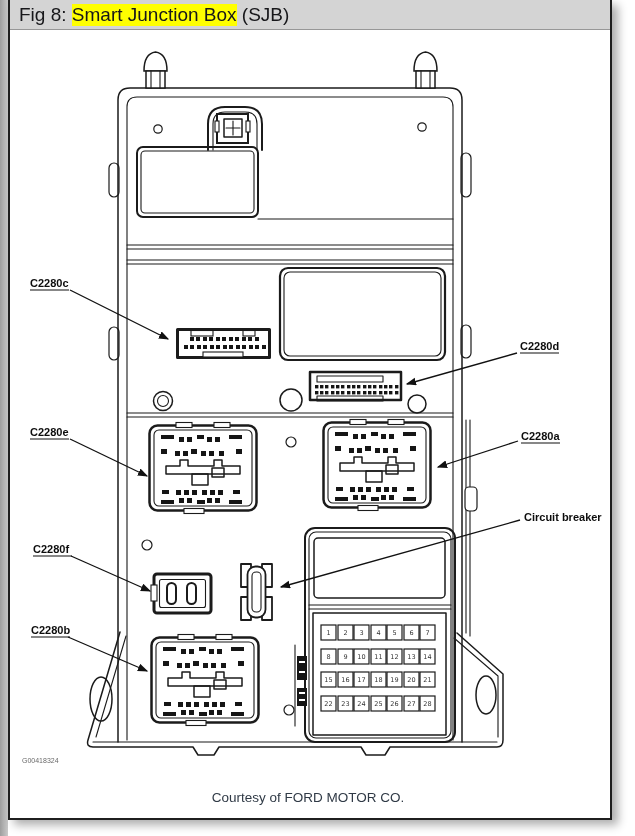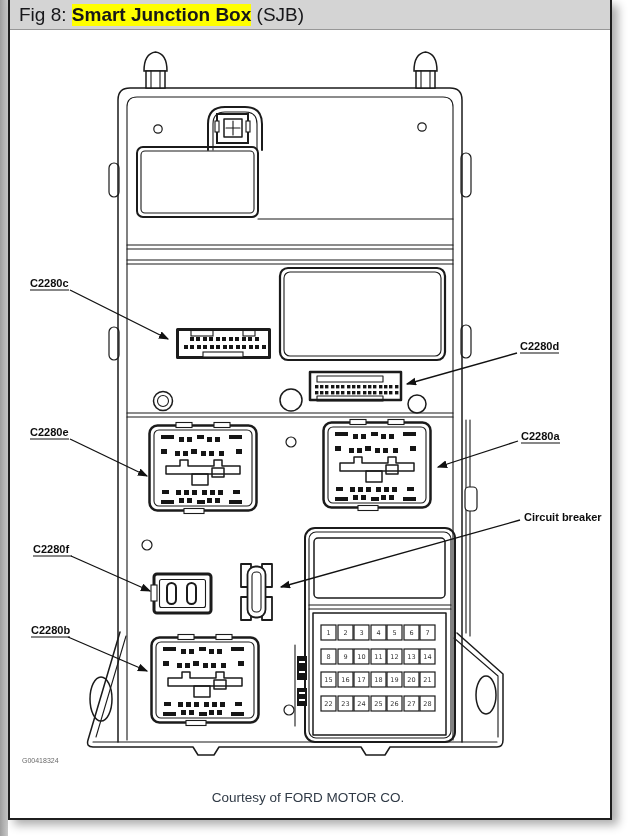--- a/index.html
+++ b/index.html
@@ -6,21 +6,21 @@
   .page { position:relative; width:635px; height:836px; background:#fff; overflow:hidden;
           font-family:"Liberation Sans", sans-serif; }
   .left-strip { position:absolute; left:0; top:0; width:8px; height:836px;
                 background:linear-gradient(to right,#9e9e9e,#c9c9c9); }
   .frame { position:absolute; left:8px; top:0; width:600px; height:818px; background:#fff;
            border-left:2px solid #1f1f1f; border-right:2px solid #1f1f1f; border-bottom:2px solid #1f1f1f;
            box-shadow:6px 5px 9px rgba(0,0,0,0.32); }
   .header { height:29px; background:#d4d4d4; border-bottom:1px solid #979797;
             display:flex; align-items:center; padding-left:9px;
             font-size:19px; color:#17171a; white-space:pre; }
-  .hl { background:#ffff00;font-weight:bold; }
+  .hl { background:#ffff00; }
   svg.overlay { position:absolute; left:0; top:0; width:635px; height:836px; pointer-events:none; }
   .ln  { fill:none; stroke:#1b1b1b; stroke-linejoin:round; stroke-linecap:round; }
   .wf  { fill:#ffffff; stroke:#1b1b1b; }
   .s1  { stroke-width:1.1; } .s12 { stroke-width:1.2; } .s15 { stroke-width:1.5; }
   .s18 { stroke-width:1.8; } .s2  { stroke-width:2; }  .s22 { stroke-width:2.2; }
   .s25 { stroke-width:2.5; } .s3  { stroke-width:3; }
   .pin { fill:#151515; stroke:none; }
   .fc  { fill:#ffffff; stroke:#1b1b1b; stroke-width:1.2; }
   .lbl { font-family:"Liberation Sans",sans-serif; font-weight:bold; font-size:11px; fill:#0d0d0d; }
   .fnum { font-family:"DejaVu Sans",sans-serif; font-size:6.5px; fill:#333; text-anchor:middle; }

